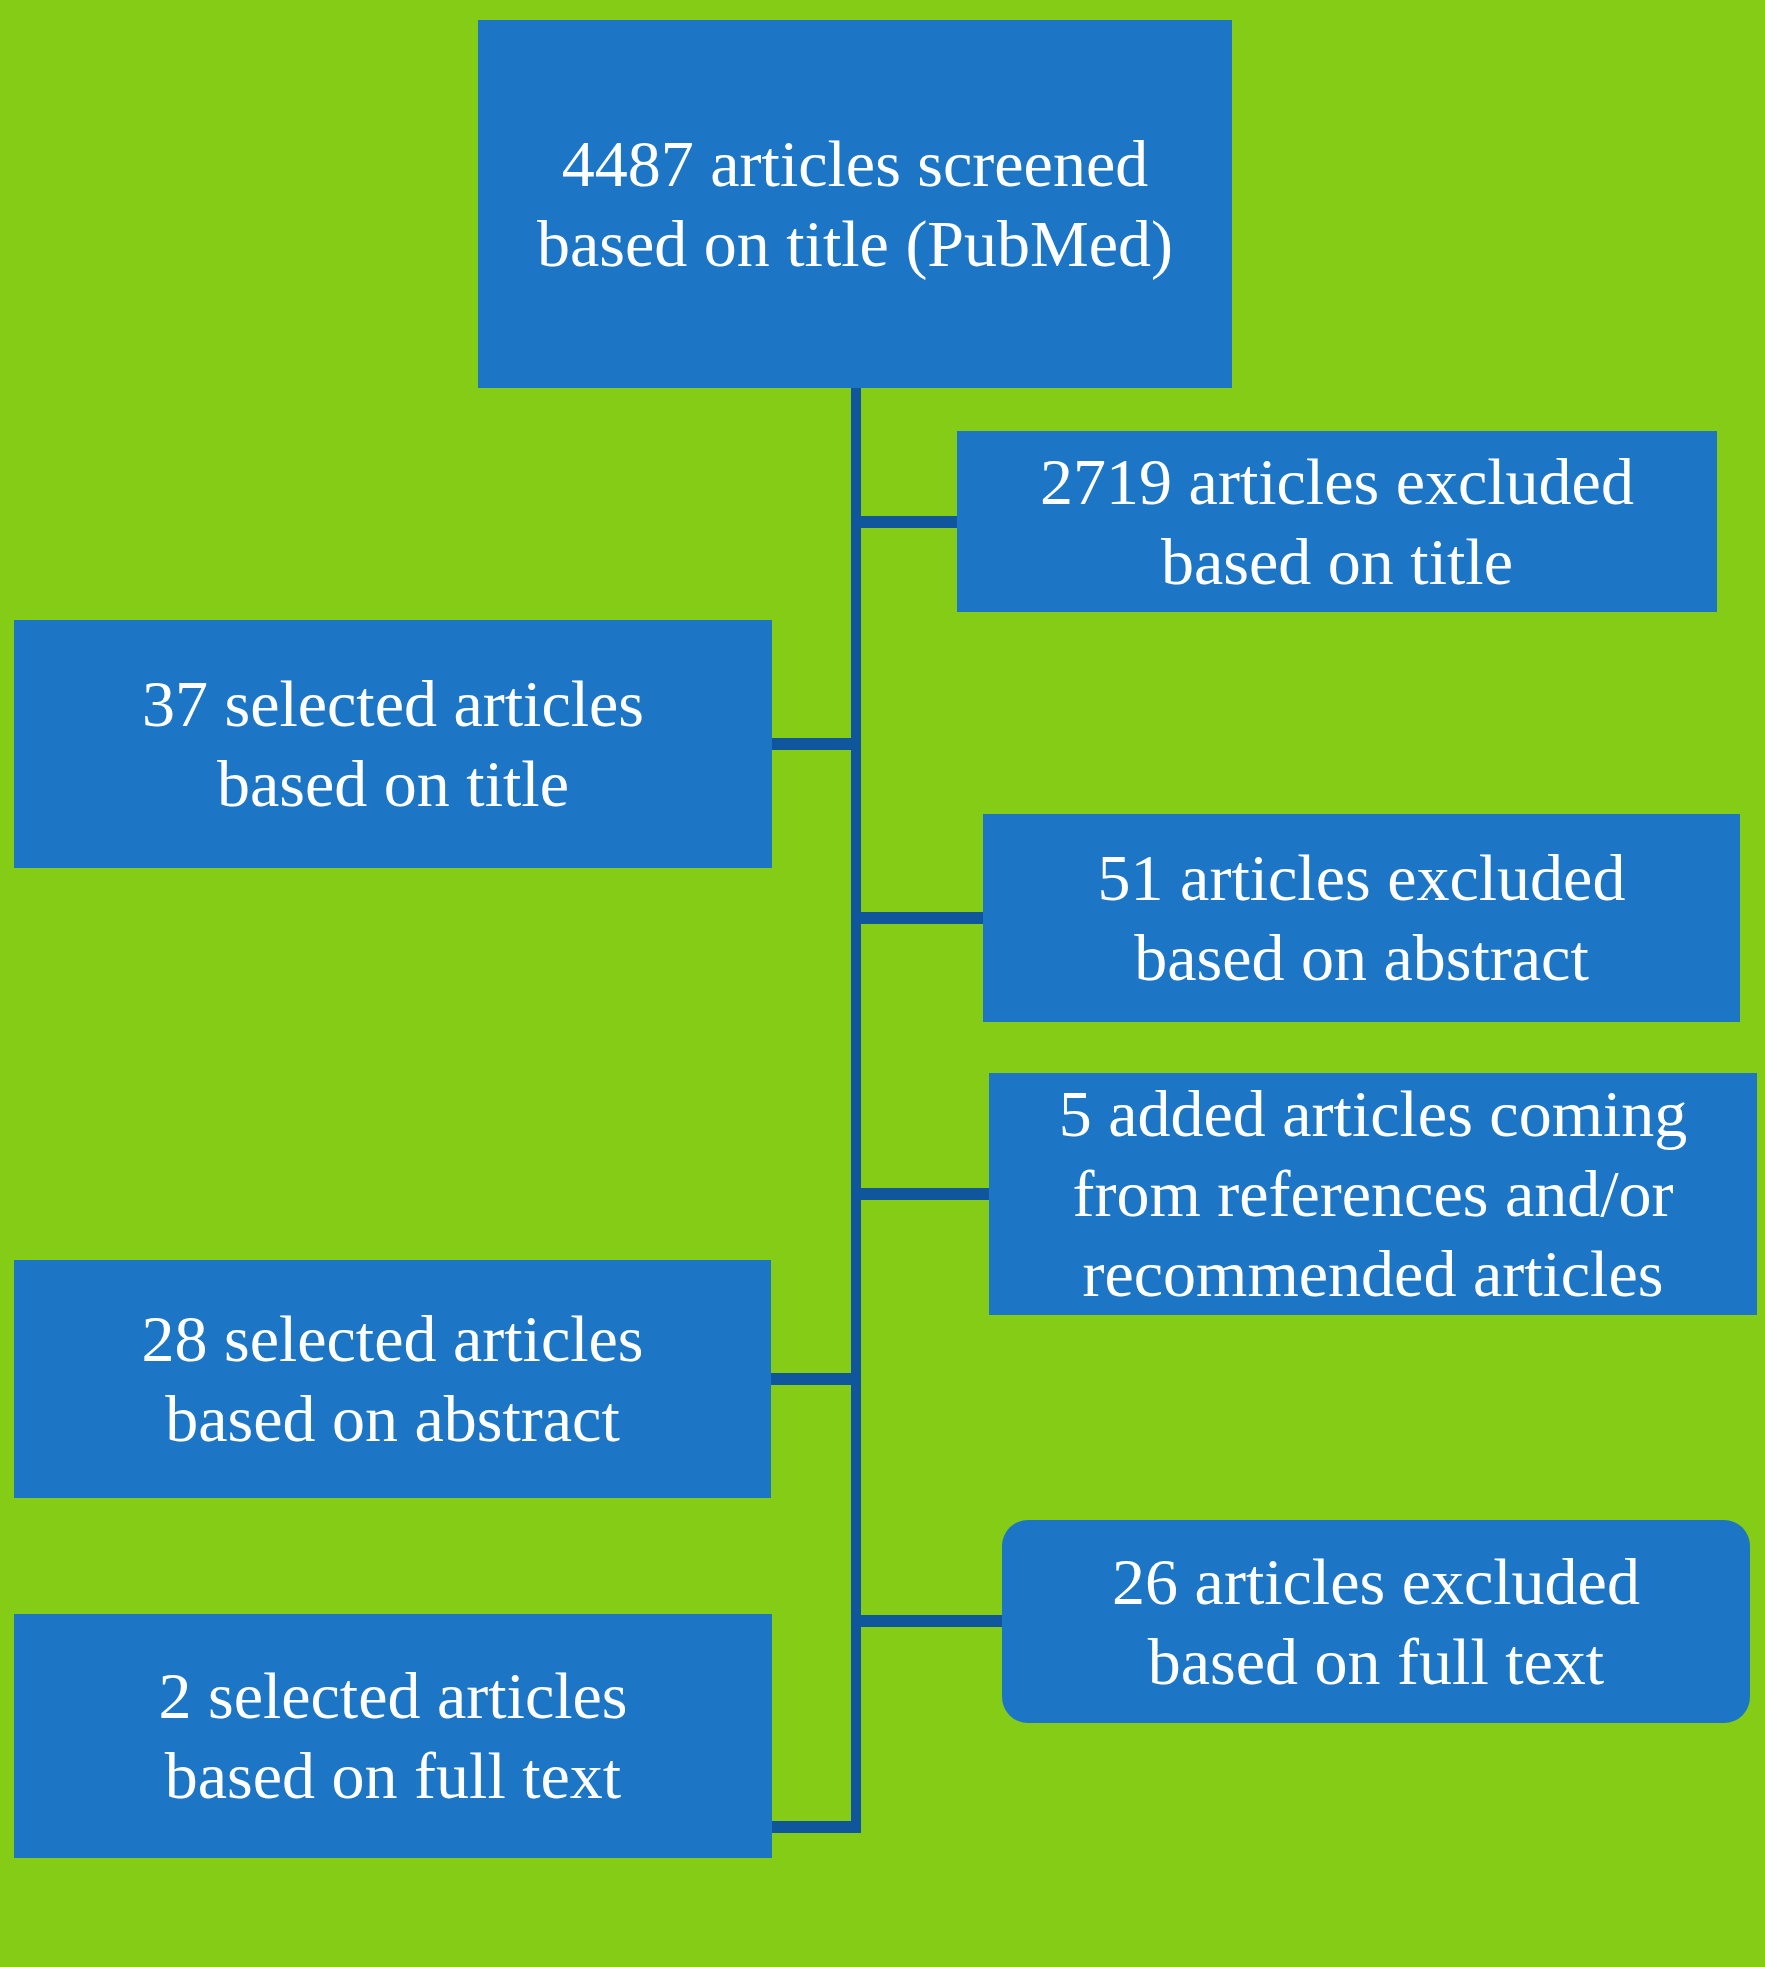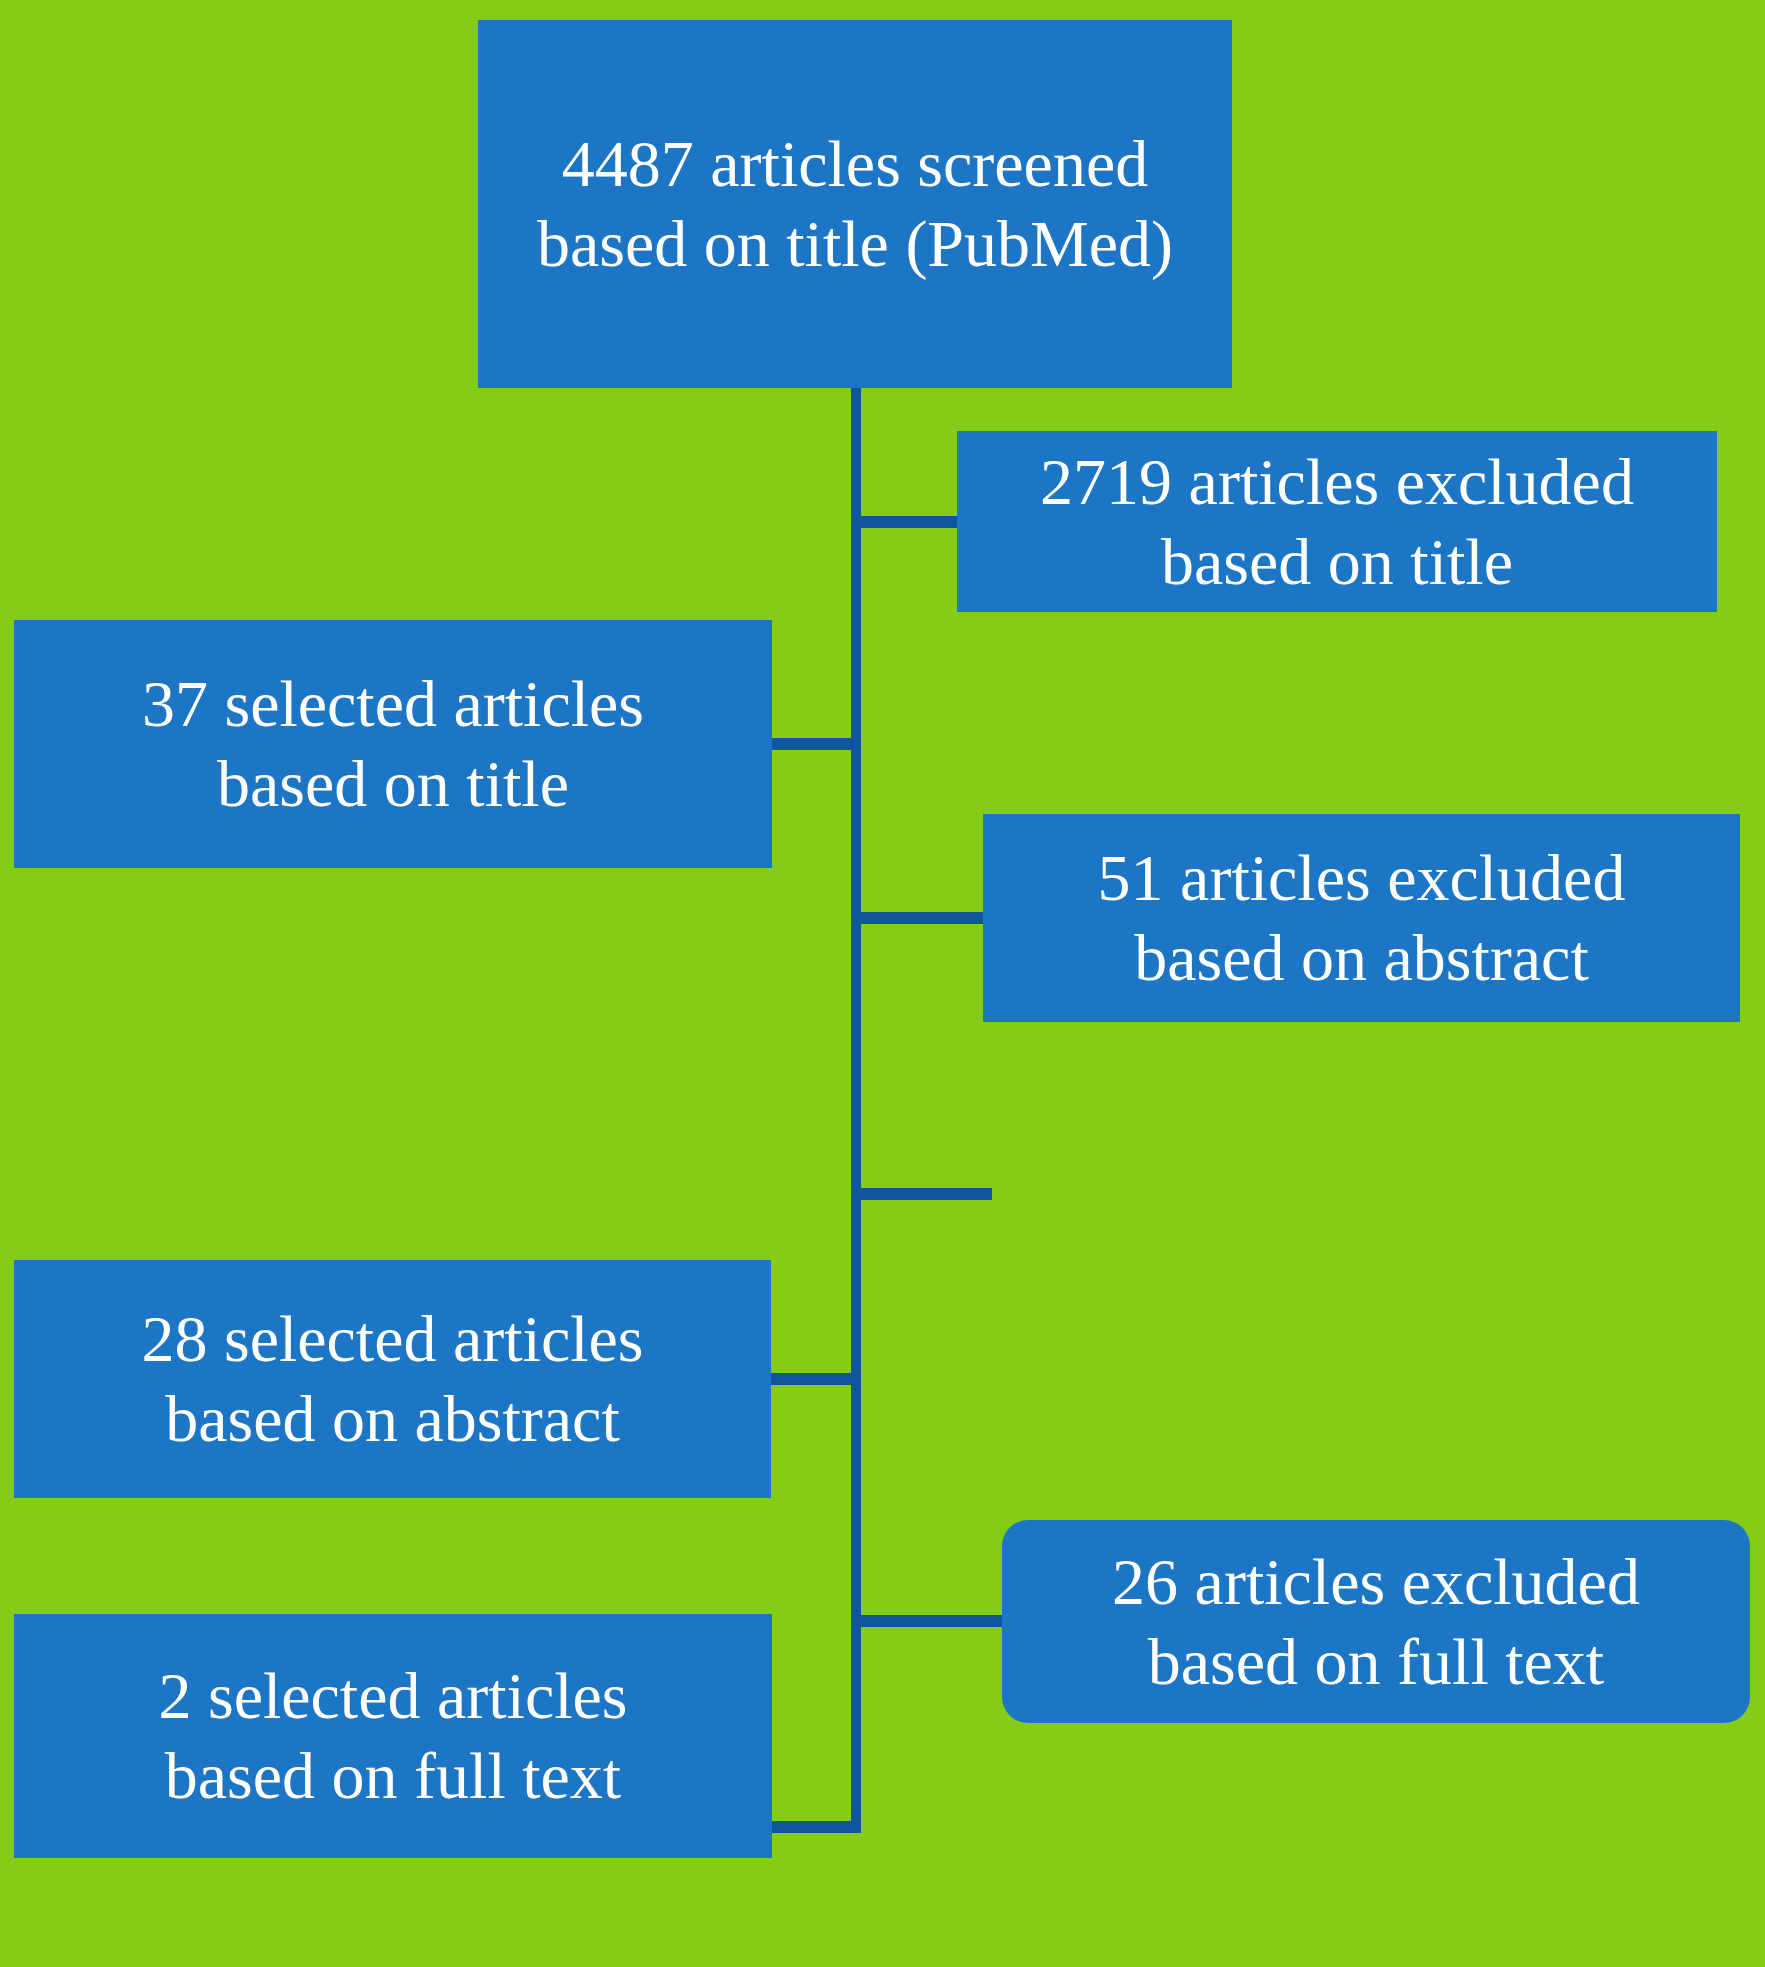--- a/index.html
+++ b/index.html
@@ -83,20 +83,25 @@
   <div class="node" id="box-selected-title">
     <span class="label">37 selected articles
 based on title</span>
   </div>
 
   <div class="node" id="box-excluded-abstract">
     <span class="label">51 articles excluded
 based on abstract</span>
   </div>
 
+  <div class="node" id="box-added-references">
+    <span class="label">5 added articles coming
+from references and/or
+recommended articles</span>
+  </div>
 
   <div class="node" id="box-selected-abstract">
     <span class="label">28 selected articles
 based on abstract</span>
   </div>
 
   <div class="node" id="box-excluded-fulltext">
     <span class="label">26 articles excluded
 based on full text</span>
   </div>

